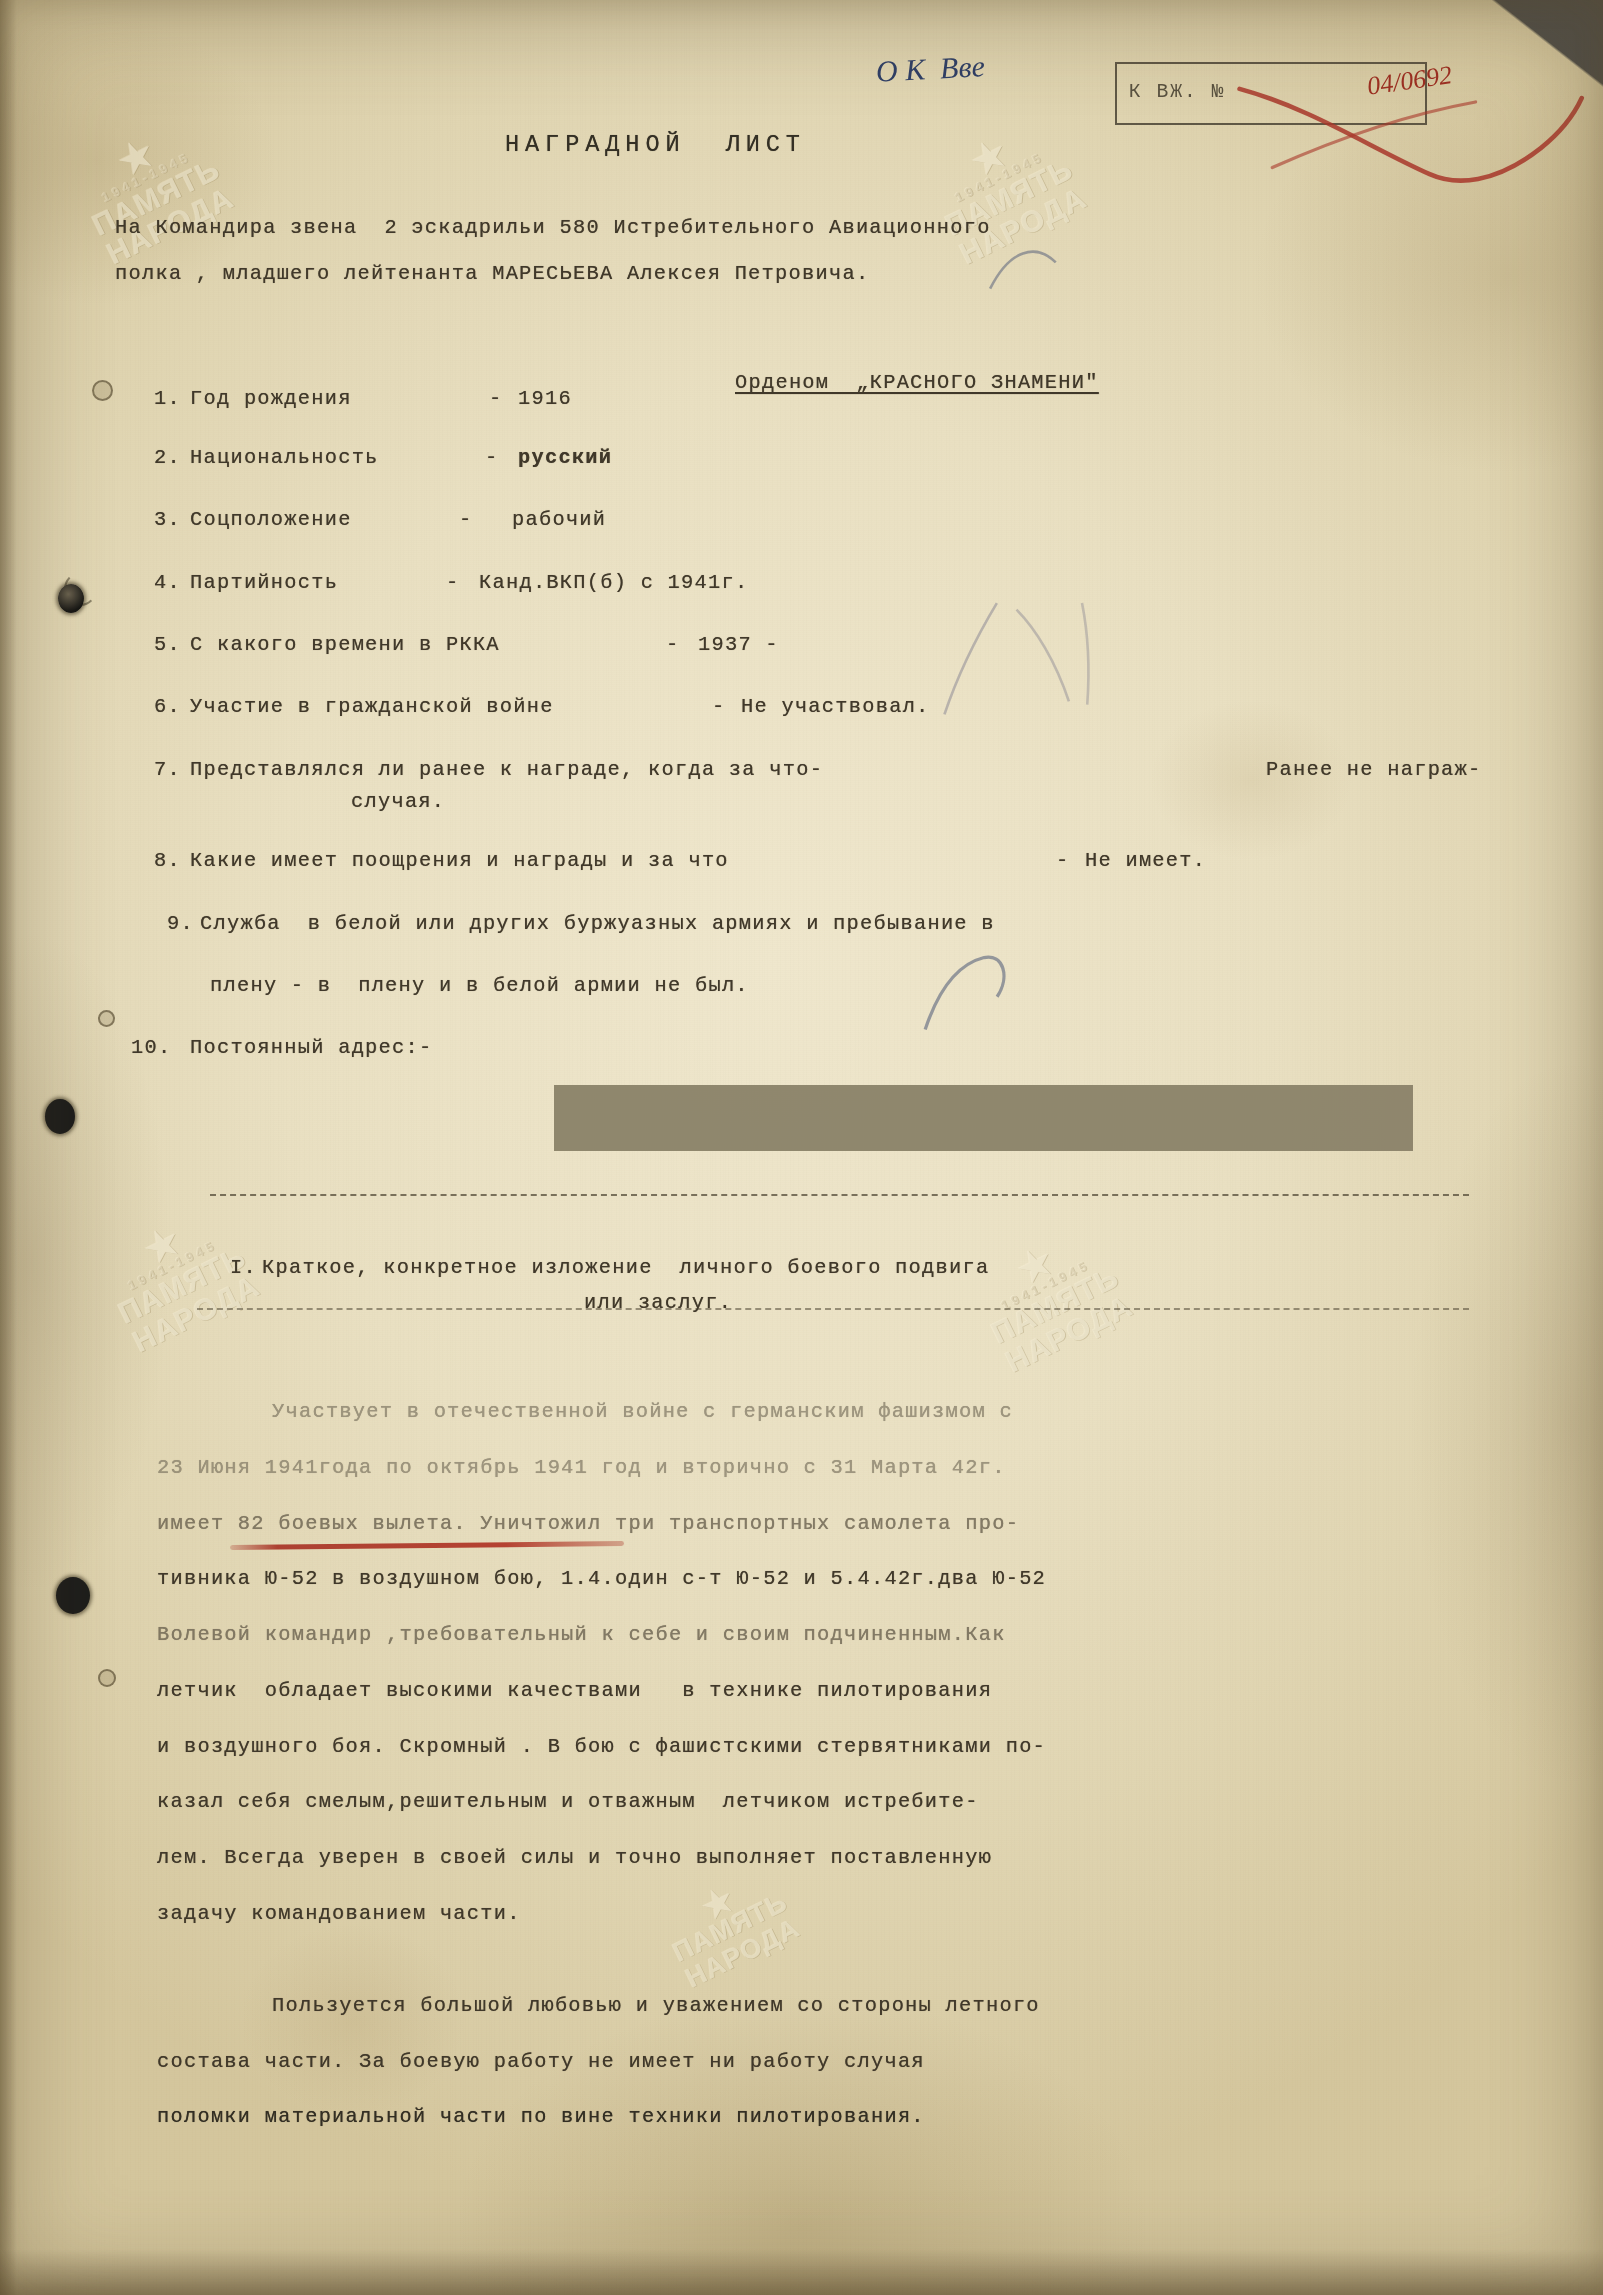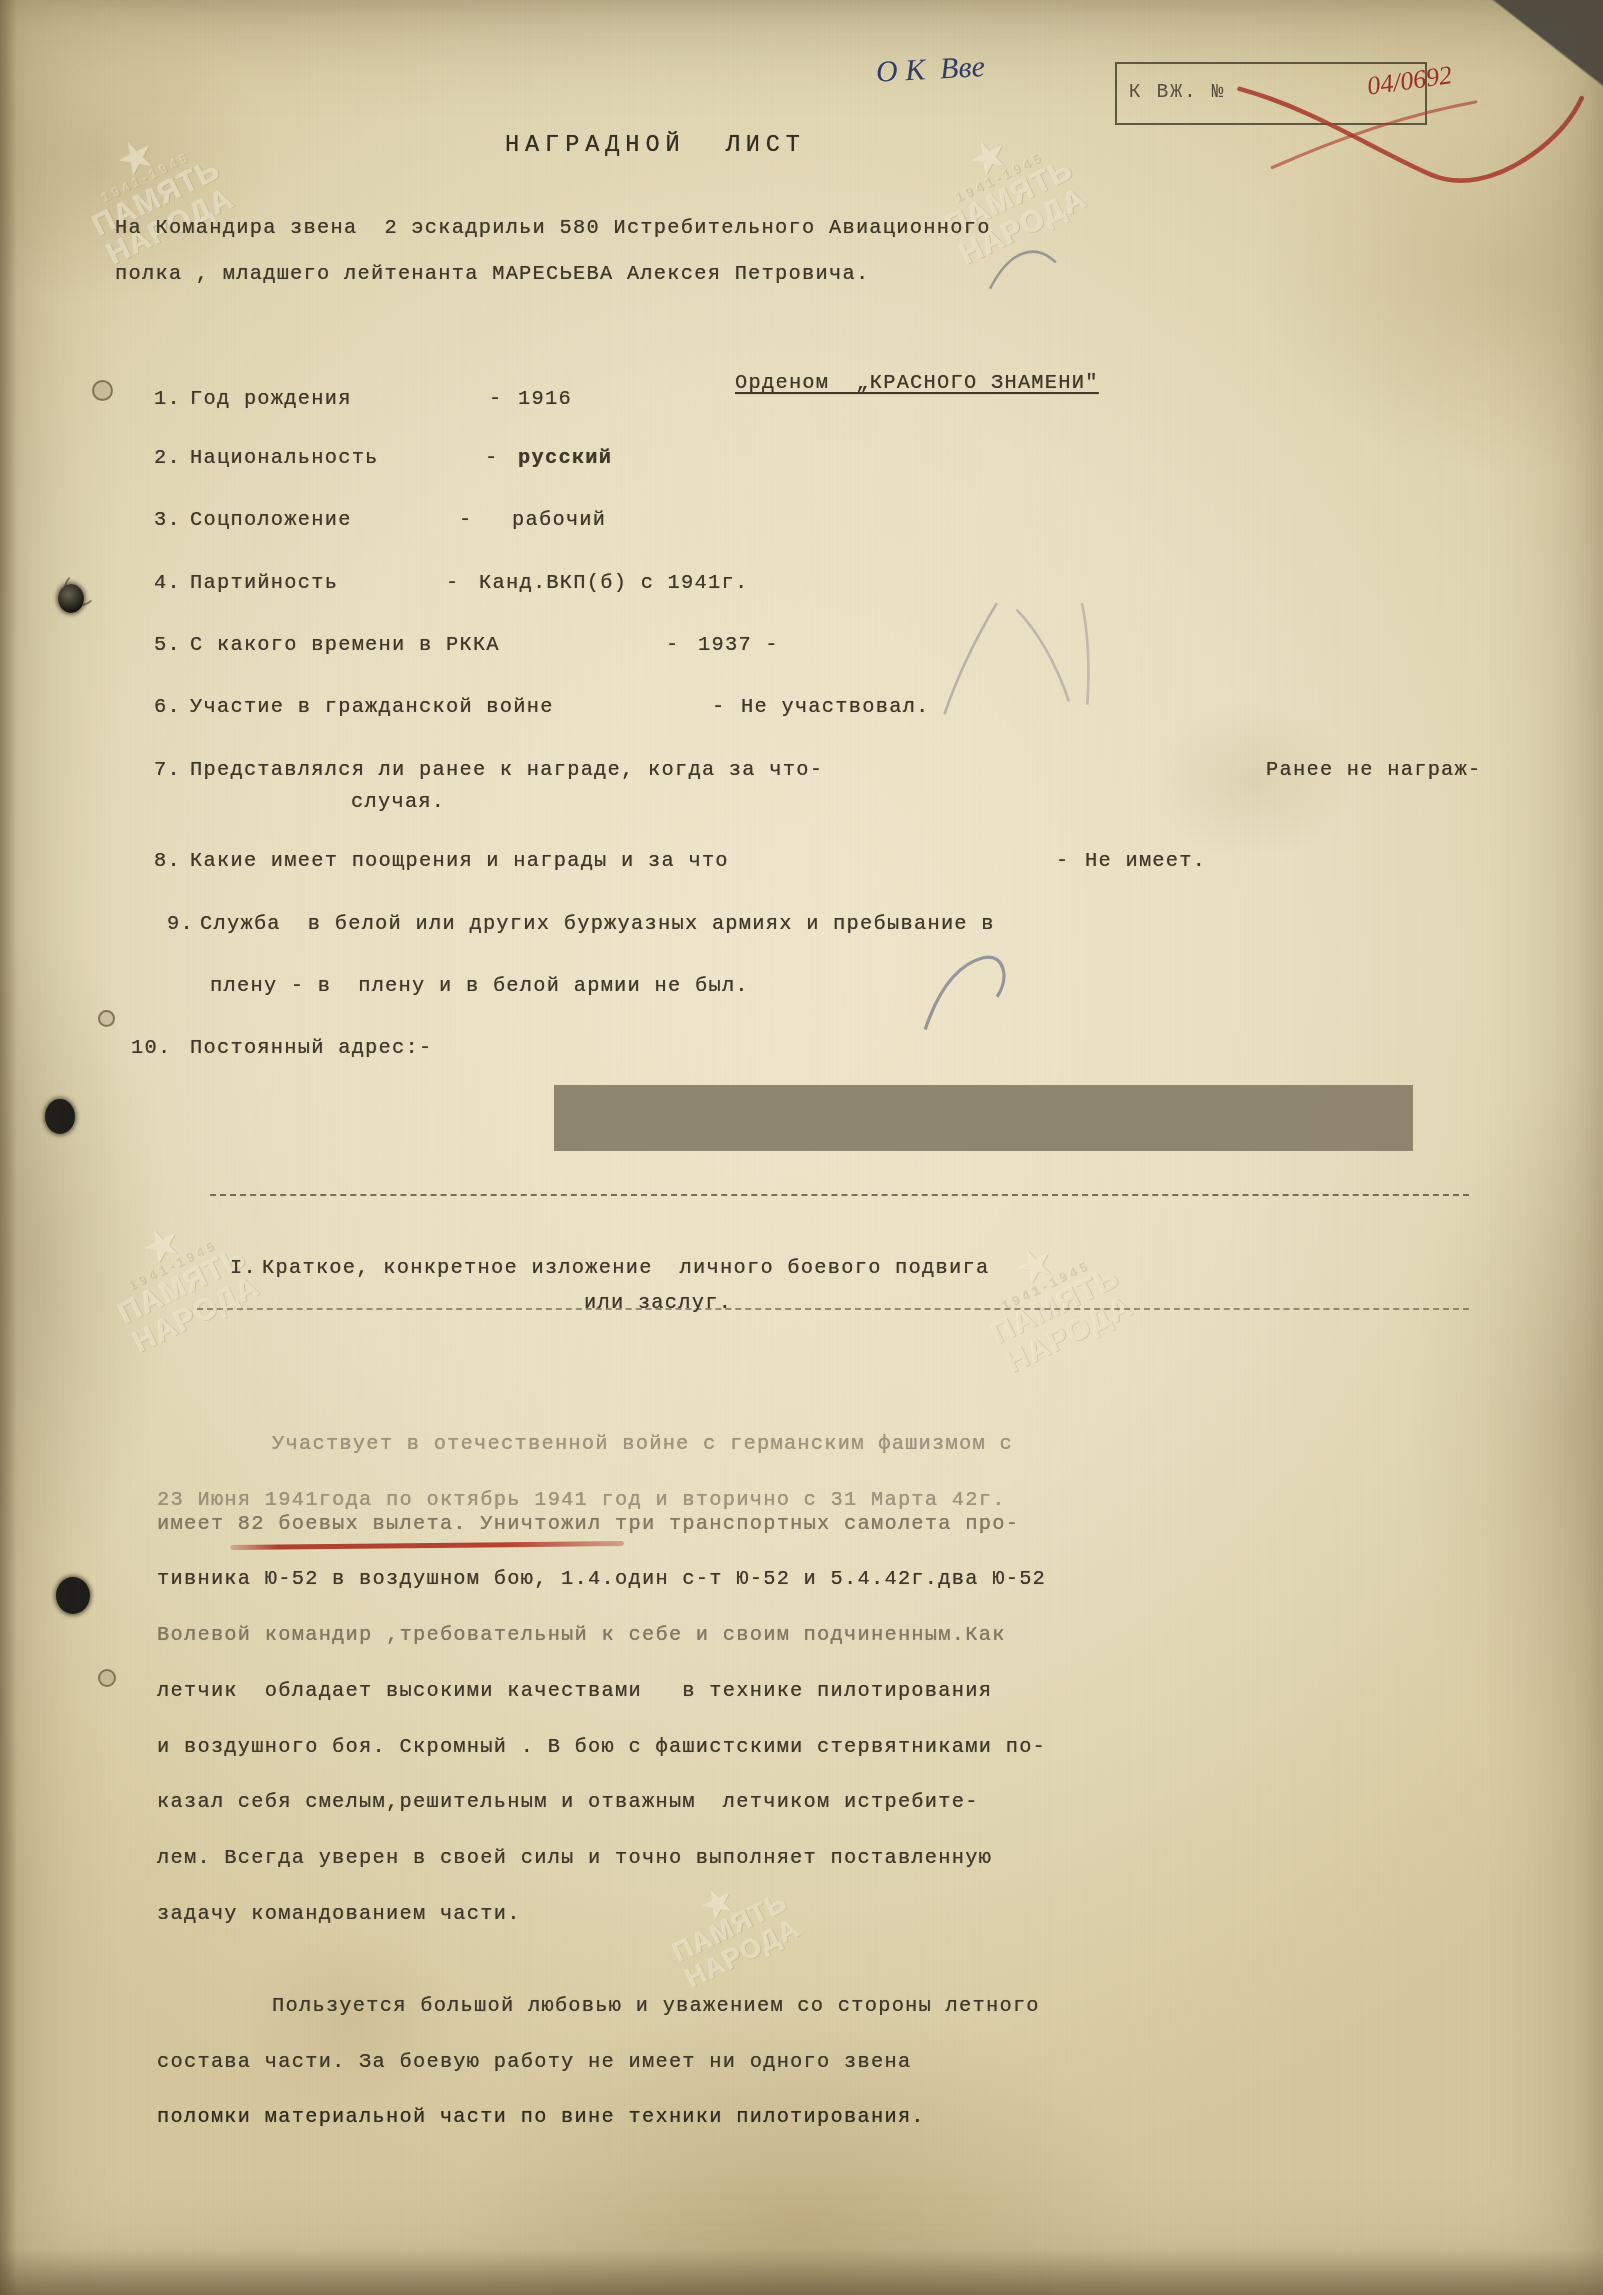--- a/index.html
+++ b/index.html
@@ -138,21 +138,21 @@
   .t {
     position: absolute;
     white-space: pre;
     font-family: "Liberation Mono", "DejaVu Sans Mono", monospace;
     font-size: 20.3px;
     letter-spacing: 1.3px;
     color: #40382a;
     text-shadow: 0 0 0.7px rgba(64,56,42,.55), 0.3px 0.3px 0 rgba(90,80,55,.35);
   }
   .t.faint   { color: #6b6250; opacity: .80; }
-  .t.fainter { color: #7b7360; opacity: .68; margin-top: 32px; }
+  .t.fainter { color: #7b7360; opacity: .68; }
   .t.dark    { color: #2e2a20; opacity: .97; text-shadow: 0 0 0.7px rgba(40,36,26,.8); }
   .t.wide    { letter-spacing: 5.9px; text-align: right; }
   .t.u       { text-decoration: underline; text-underline-offset: 3.9px; }
 
   
   .ink {
     position: absolute;
     font-family: "Liberation Serif", "DejaVu Serif", serif;
     font-style: italic;
     color: #2f3f66;
@@ -339,21 +339,21 @@
     <div class="t fainter" style="left:157px; top:1456px;">23 Июня 1941года по октябрь 1941 год и вторично с 31 Марта 42г.</div>
     <div class="t faint" style="left:157px; top:1512px;">имеет 82 боевых вылета. Уничтожил три транспортных самолета про-</div>
     <div class="t" style="left:157px; top:1567px;">тивника Ю-52 в воздушном бою, 1.4.один с-т Ю-52 и 5.4.42г.два Ю-52</div>
     <div class="t faint" style="left:157px; top:1623px;">Волевой командир ,требовательный к себе и своим подчиненным.Как</div>
     <div class="t" style="left:157px; top:1679px;">летчик  обладает высокими качествами   в технике пилотирования</div>
     <div class="t" style="left:157px; top:1735px;">и воздушного боя. Скромный . В бою с фашистскими стервятниками по-</div>
     <div class="t" style="left:157px; top:1790px;">казал себя смелым,решительным и отважным  летчиком истребите-</div>
     <div class="t" style="left:157px; top:1846px;text-align:right;">лем. Всегда уверен в своей силы и точно выполняет поставленную</div>
     <div class="t" style="left:157px; top:1902px;">задачу командованием части.</div>
     <div class="t" style="left:272px; top:1994px;">Пользуется большой любовью и уважением со стороны летного</div>
-    <div class="t" style="left:157px; top:2050px;">состава части. За боевую работу не имеет ни одного звена</div>
+    <div class="t" style="left:157px; top:2050px;">состава части. За боевую работу не имеет ни работу случая</div>
     <div class="t dark" style="left:157px; top:2105px;">поломки материальной части по вине техники пилотирования.</div>
 
     <div class="red-underline" style="left:230px; top:1543px; width:394px;"></div>
 
     <div class="pencil-arc" style="left:64px; top:572px; width:29px; height:30px;"></div>
 
     <svg class="redstroke" style="left:918px; top:590px;" width="197" height="131" viewBox="0 0 300 200">
       <path d="M40,190 C60,130 90,70 120,20" fill="none" stroke="#5a5a7a" stroke-width="4" opacity=".35"></path>
       <path d="M150,30 C180,60 210,110 230,170" fill="none" stroke="#5a5a7a" stroke-width="4" opacity=".30"></path>
       <path d="M250,20 C260,70 262,120 258,175" fill="none" stroke="#5a5a7a" stroke-width="4" opacity=".28"></path>

